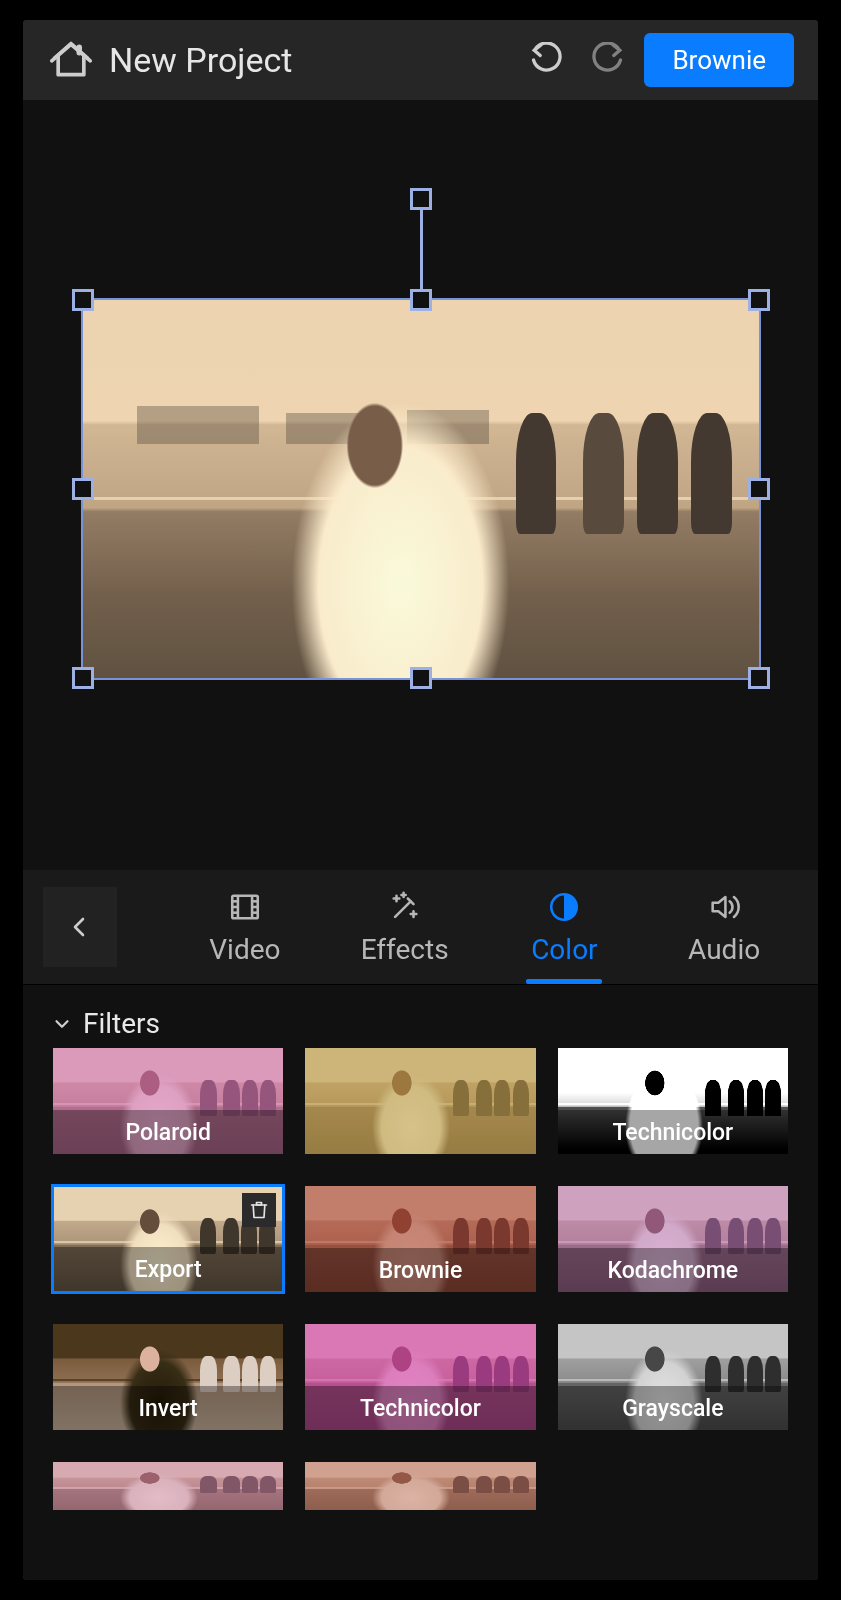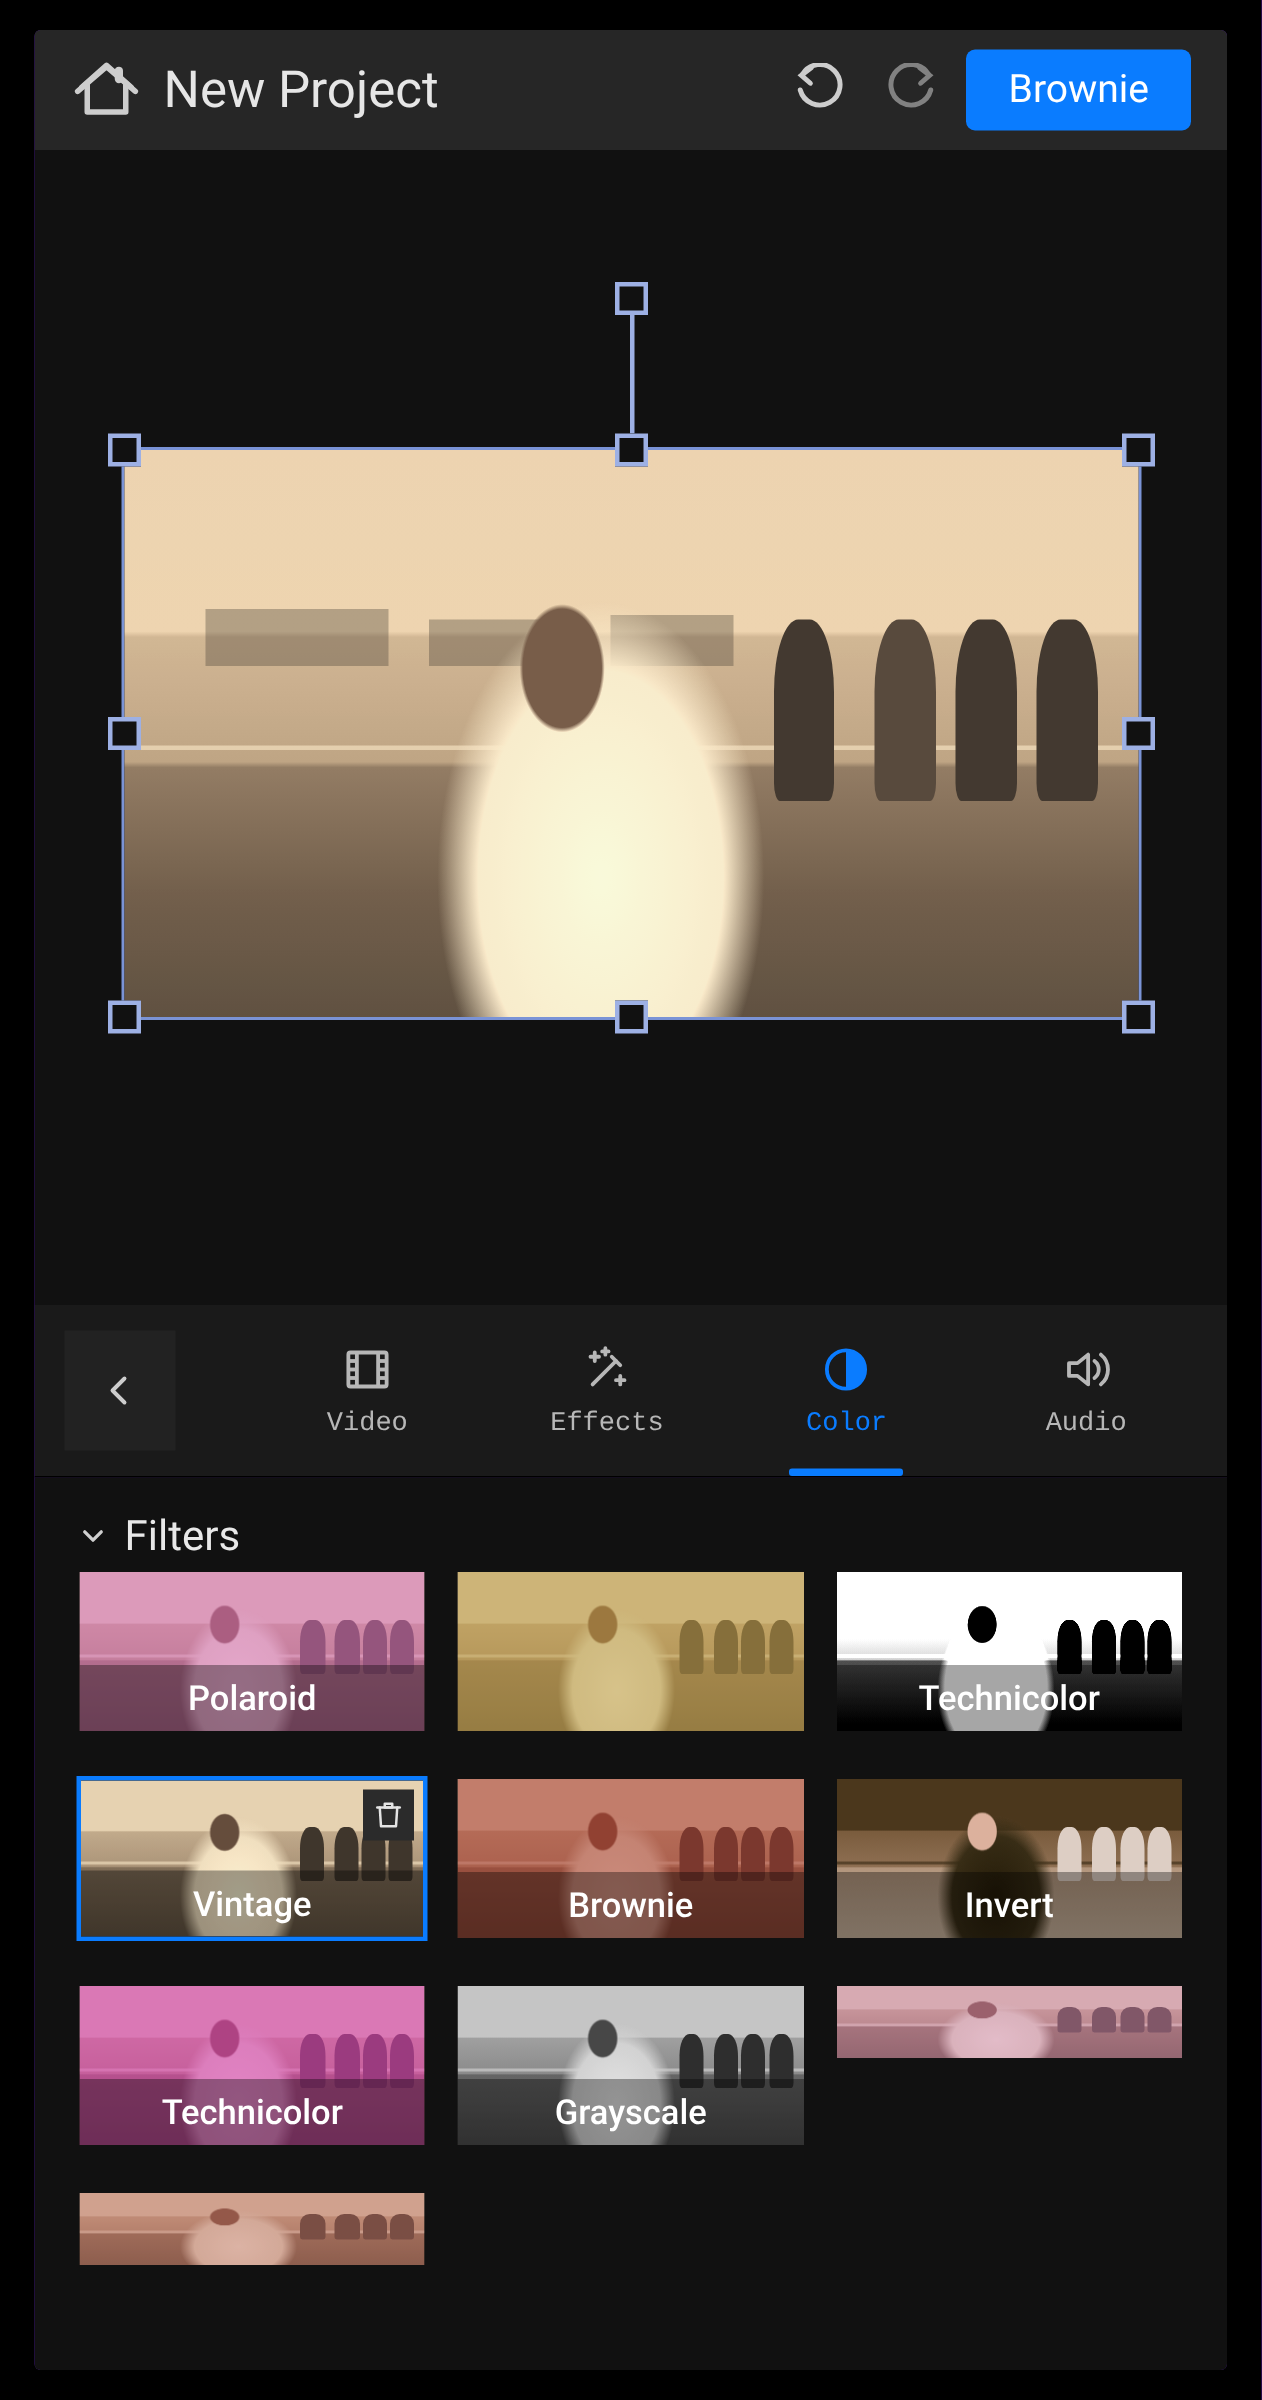--- a/index.html
+++ b/index.html
@@ -117,21 +117,21 @@
 .tab {
   flex: 1;
   display:flex; flex-direction:column; align-items:center; justify-content:center;
   gap:8px; color:#b7b7b7; height:100%; cursor:pointer; position:relative;
 }
 .tab.active { color:#0a7cff; }
 .tab.active::after {
   content:""; position:absolute; bottom:0; height:5px; width:76px; background:#0a7cff; border-radius:2px;
 }
 .tab-icon { width:36px; height:36px; display:flex; align-items:center; justify-content:center; }
-.tab-label { font-size:18px;font-family:Liberation Mono, monospace; }
+.tab-label { font-size:28px; }
 
 
 .panel { flex:1; background:#111; padding:22px 28px; overflow:hidden; }
 .panel-head { display:flex; align-items:center; gap:10px; color:#e8e8e8; font-size:28px; margin-bottom:6px; }
 .chev { transform: rotate(0deg); color:#cfcfcf; }
 .grid {
   display:grid; grid-template-columns: repeat(3, 1fr); gap:28px 18px;
 }
 .filter-card {
   position:relative; height:110px; overflow:hidden; cursor:pointer; border:2px solid transparent;
@@ -340,21 +340,21 @@
           <div class="thumb">
             <div class="mini-scene" style="filter: sepia(0.45) saturate(0.9) contrast(0.95);">
               <div class="mr"></div>
               <div class="ms s1"></div>
               <div class="ms s2"></div>
               <div class="ms s3"></div>
               <div class="ms s4"></div>
               <div class="mp"></div>
             </div>
           </div>
-          <div class="label-bar">Vintage</div>
+          <div class="label-bar">Export</div>
           <div class="del-btn">
             <svg width="20" height="20" viewBox="0 0 24 24" fill="none" stroke="currentColor" stroke-width="2" stroke-linecap="round" stroke-linejoin="round">
               <polyline points="3 6 5 6 21 6"></polyline>
               <path d="M19 6 L18 21 H6 L5 6"></path>
               <path d="M9 3 H15 V6 H9 Z"></path>
             </svg>
           </div>
         </div>
         <div class="filter-card">
           <div class="thumb">
@@ -365,20 +365,34 @@
               <div class="ms s3"></div>
               <div class="ms s4"></div>
               <div class="mp"></div>
             </div>
             <div class="tint" style="background: rgba(176, 68, 56, 0.55);"></div>
           </div>
           <div class="label-bar">Brownie</div>
         </div>
         <div class="filter-card">
           <div class="thumb">
+            <div class="mini-scene">
+              <div class="mr"></div>
+              <div class="ms s1"></div>
+              <div class="ms s2"></div>
+              <div class="ms s3"></div>
+              <div class="ms s4"></div>
+              <div class="mp"></div>
+            </div>
+            <div class="tint" style="background: rgba(196, 120, 220, 0.45);"></div>
+          </div>
+          <div class="label-bar">Kodachrome</div>
+        </div>
+        <div class="filter-card">
+          <div class="thumb">
             <div class="mini-scene" style="filter: invert(1) hue-rotate(180deg);">
               <div class="mr"></div>
               <div class="ms s1"></div>
               <div class="ms s2"></div>
               <div class="ms s3"></div>
               <div class="ms s4"></div>
               <div class="mp"></div>
             </div>
           </div>
           <div class="label-bar">Invert</div>

